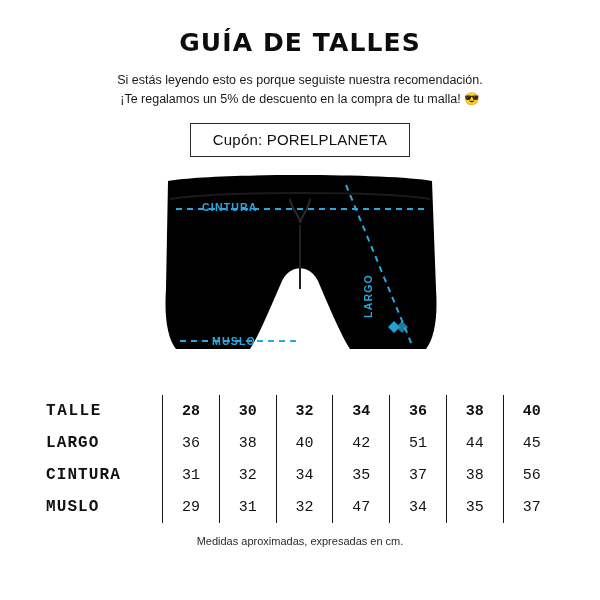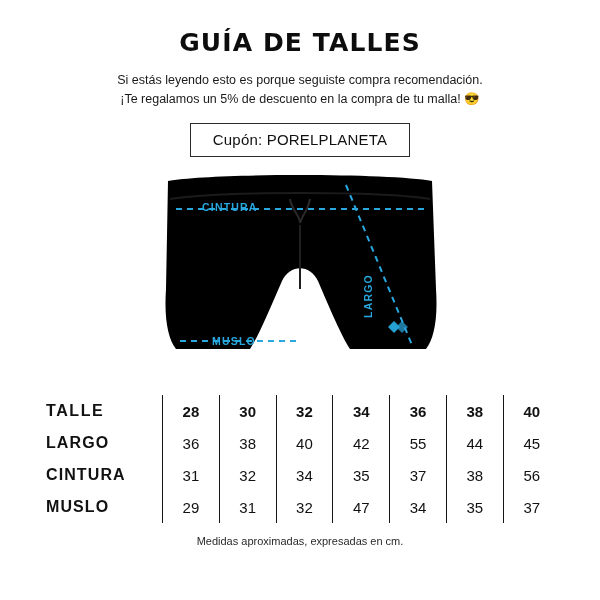--- a/index.html
+++ b/index.html
@@ -88,21 +88,21 @@
     width: 520px;
   }
   table.sizes {
     border-collapse: collapse;
     width: 100%;
     table-layout: fixed;
   }
   table.sizes td {
     text-align: center;
     font-size: 15px;
-    font-family: Liberation Sans, sans-serif;
+    font-family: Liberation Mono, monospace;
     color: #111;
     padding: 7px 0 7px 0;
     border-right: 1px solid #151515;
     margin-top: 8px;
   }
   table.sizes td:last-child { border-right: none; }
   table.sizes tr td.rowhead {
     width: 116px;
     font-weight: bold;
     font-size: 16px;
@@ -122,21 +122,21 @@
   }
 </style>
 </head>
 <body>
 
 <div class="page">
 
   <div class="title">GUÍA DE TALLES</div>
 
   <div class="subtitle">
-    <div>Si estás leyendo esto es porque seguiste compra recomendación.</div>
+    <div>Si estás leyendo esto es porque seguiste nuestra recomendación.</div>
     <div>¡Te regalamos un 5% de descuento en la compra de tu malla! 😎</div>
   </div>
 
   <div class="coupon-wrap">
     <div class="coupon">Cupón: PORELPLANETA</div>
   </div>
 
   <div class="product-area">
     <svg class="shorts" viewBox="0 0 300 205">
 
@@ -186,21 +186,21 @@
           <td>36</td>
           <td>38</td>
           <td>40</td>
         </tr>
         <tr>
           <td class="rowhead">LARGO</td>
           <td>36</td>
           <td>38</td>
           <td>40</td>
           <td>42</td>
-          <td>55</td>
+          <td>51</td>
           <td>44</td>
           <td>45</td>
         </tr>
         <tr>
           <td class="rowhead">CINTURA</td>
           <td>31</td>
           <td>32</td>
           <td>34</td>
           <td>35</td>
           <td>37</td>

